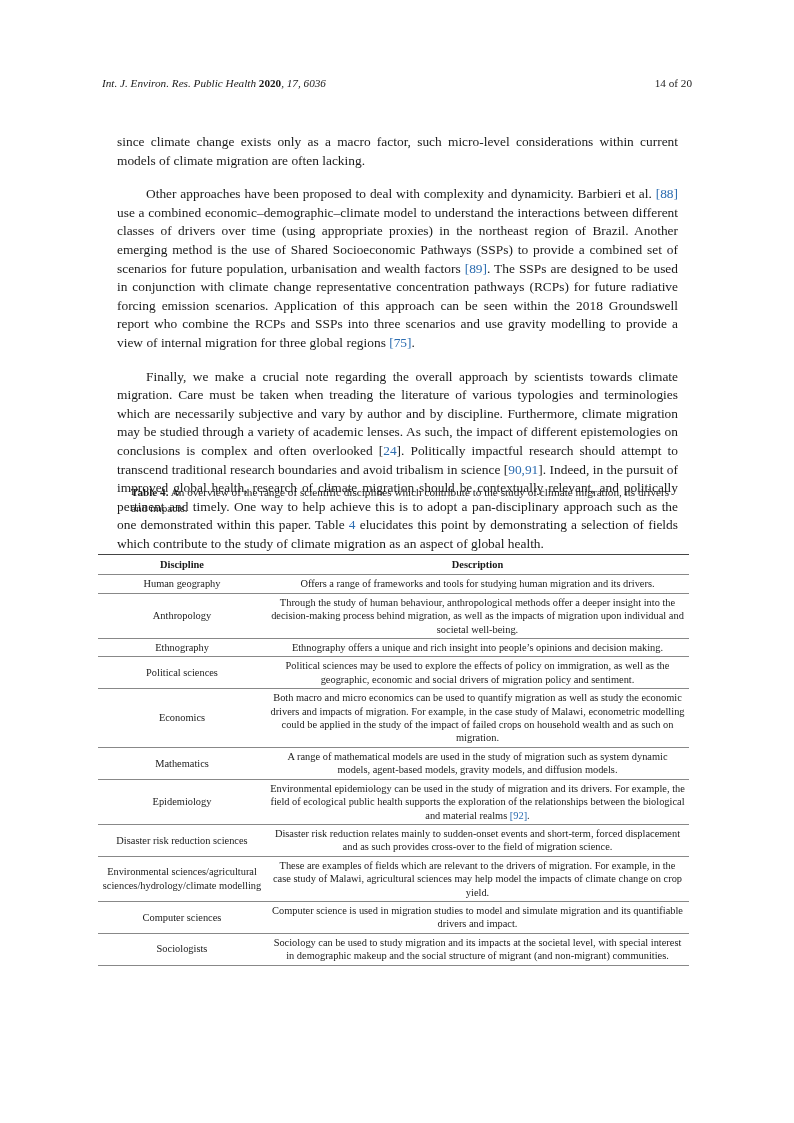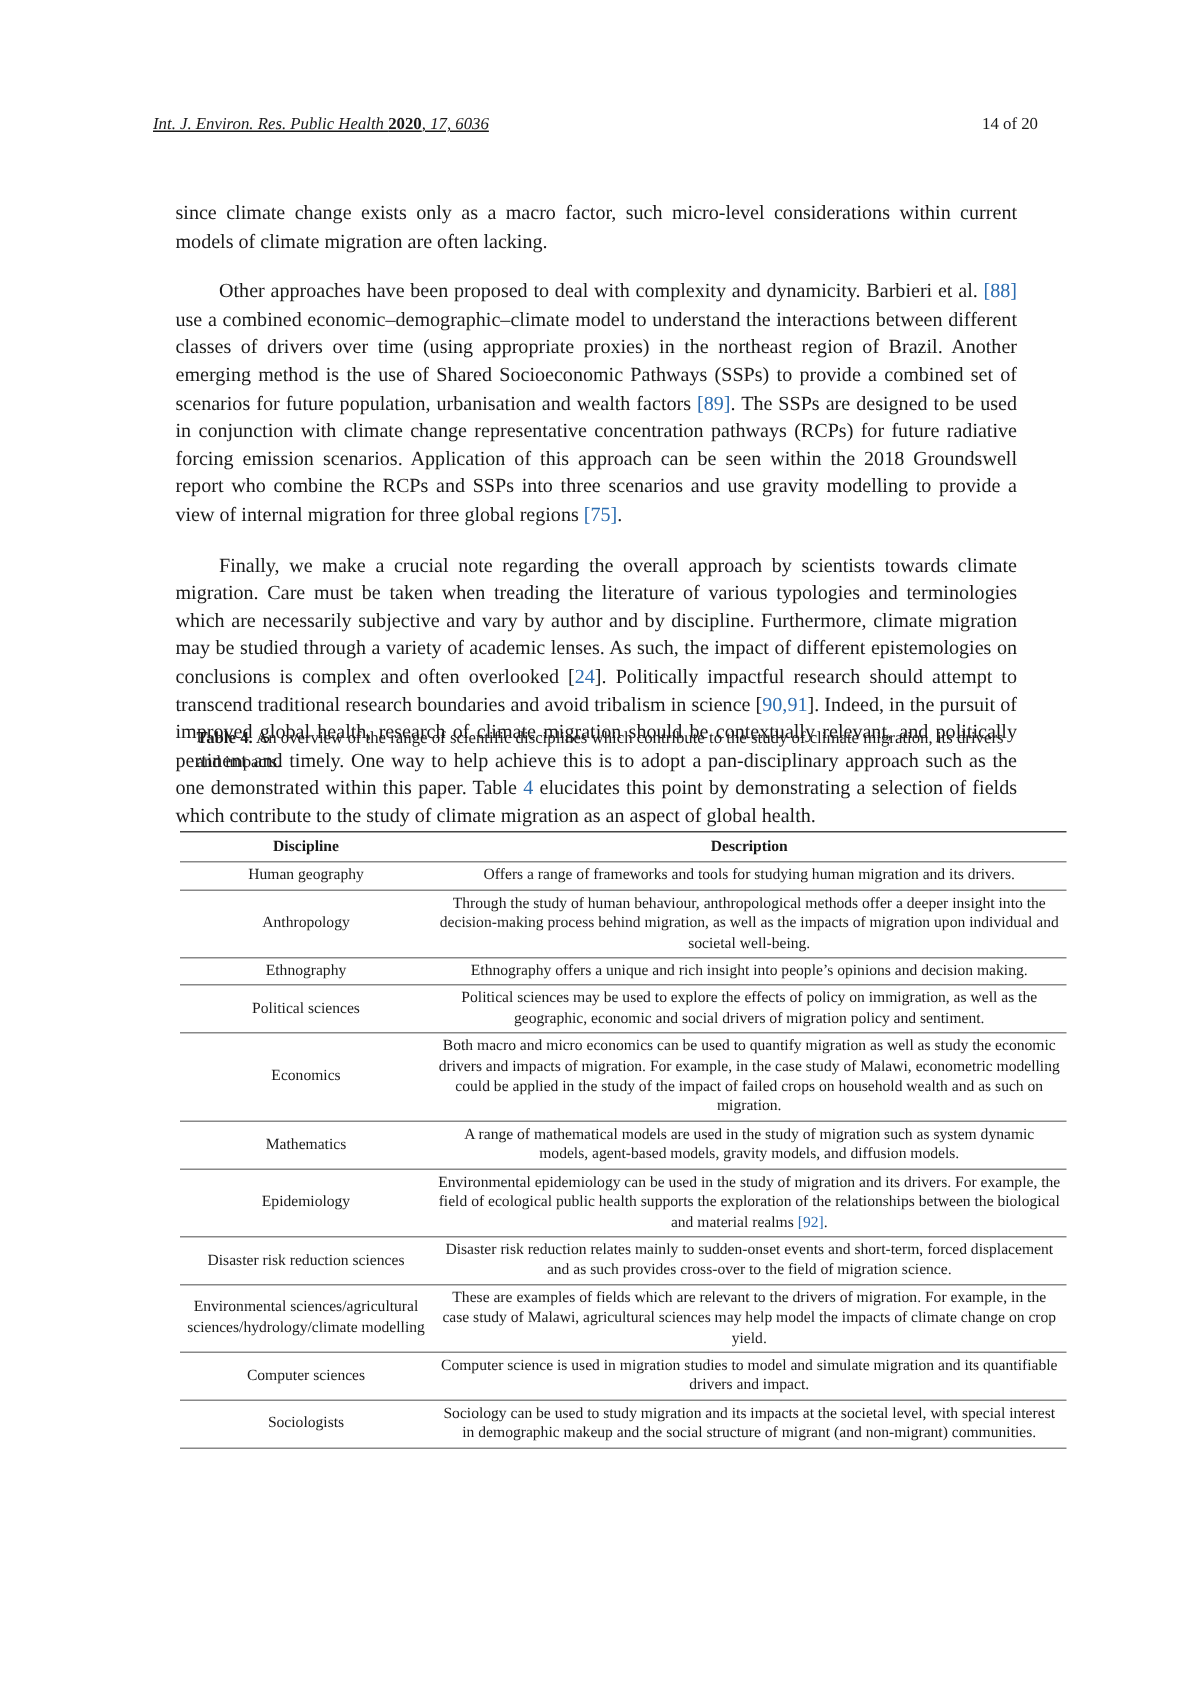--- a/index.html
+++ b/index.html
@@ -1,29 +1,29 @@
 <!DOCTYPE html>
 <html><head>
 <meta charset="utf-8">
 <style>
   html, body { margin: 0; padding: 0; background: #ffffff; }
   body { width: 794px; height: 1123px; position: relative; overflow: hidden;
          font-family: "Liberation Serif", "DejaVu Serif", serif; color: #1a1a1a; }
-  .header { position: absolute; top: 77px; left: 102px; width: 590px; font-size: 11.2px; text-decoration: underline; }
+  .header { position: absolute; top: 77px; left: 102px; width: 590px; font-size: 11.2px; }
   .header .journal { font-style: italic; }
   .header .year { font-weight: bold; font-style: normal; }
   .header .page { position: absolute; right: 0; top: 0; }
   .body { position: absolute; top: 118px; left: 102px; width: 591px; font-size: 13.4px;
           line-height: 18.6px; text-align: justify; }
   .body p { margin: 15px; }
   .body p.indent { text-indent: 29px; }
   .ref { color: #2b6cb0; }
   .caption { position: absolute; top: 484px; left: 131px; width: 540px; font-size: 11.2px; line-height: 16px; }
   .caption .lbl { font-weight: bold; }
-  table { position: absolute; top: 554px; left: 120px; width: 591px; border-collapse: collapse;
+  table { position: absolute; top: 554px; left: 98px; width: 591px; border-collapse: collapse;
           font-size: 10.4px; line-height: 13.4px; }
   th { font-weight: bold; padding: 3px 4px; text-align: center; border-top: 1.5px solid #444; border-bottom: 1px solid #888; }
   td { padding: 2px 4px; text-align: center; vertical-align: middle; border-bottom: 1px solid #888; }
   tr.last td { border-bottom: 1.5px solid #444; }
   td.disc { width: 160px; }
 </style>
 </head>
 <body>
 
 <div class="header">

